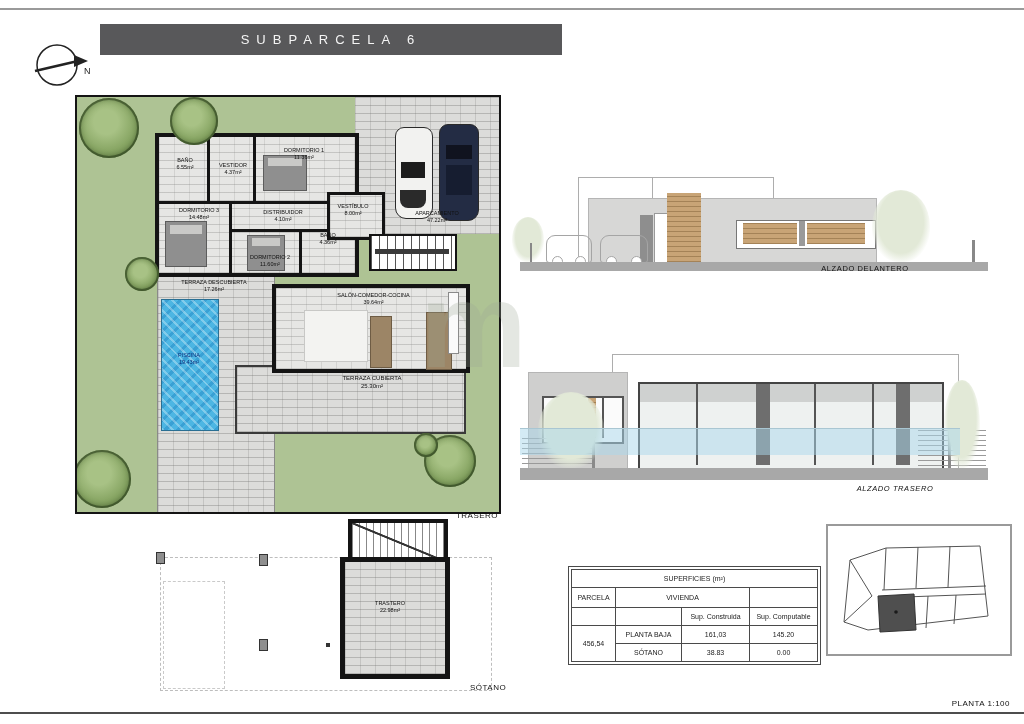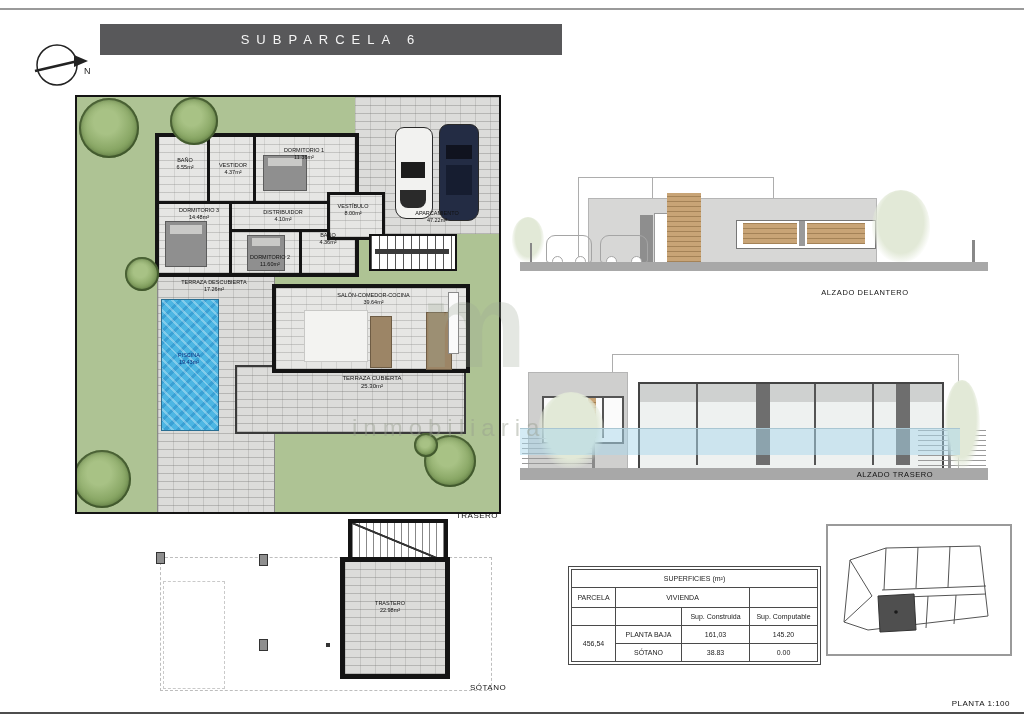--- a/index.html
+++ b/index.html
@@ -214,21 +214,21 @@
       <div class="wh" style="left:5px;"></div>
       <div class="wh" style="right:5px;"></div>
     </div>
     <div class="sketchcar" style="left:80px;top:70px;width:46px;height:26px;">
       <div class="wh" style="left:5px;"></div>
       <div class="wh" style="right:5px;"></div>
     </div>
     <div class="abs" style="left:10px;top:78px;width:2px;height:19px;background:#888;"></div>
     <div class="abs" style="left:452px;top:75px;width:3px;height:22px;background:#888;"></div>
     <div class="gndbar" style="left:0;top:97px;width:468px;height:9px;"></div>
-    <div class="elabel" style="left:255px;top:99px;width:180px;margin-top:24px;">
+    <div class="elabel" style="left:255px;top:99px;width:180px;">
       <span>ALZADO DELANTERO</span>
     </div>
   </div>
 
   <div class="abs" style="left:520px;top:350px;width:468px;height:132px;">
     <div class="evol" style="left:92px;top:4px;width:345px;height:114px;"></div>
     <div class="egray" style="left:8px;top:22px;width:98px;height:96px;background:#cfcfce;"></div>
     <div class="abs" style="left:22px;top:46px;width:78px;height:44px;background:#fbfbfb;border:2px solid #555;">
       <div class="abs" style="left:32px;top:0;width:2px;height:40px;background:#555;"></div>
       <div class="abs wood" style="left:44px;top:0;width:8px;height:40px;"></div>
@@ -243,21 +243,21 @@
       <div class="abs" style="left:256px;top:0;width:14px;height:81px;background:#6e6e6e;"></div>
     </div>
     <div class="abs" style="left:0;top:78px;width:440px;height:26px;background:rgba(170,215,235,.5);border-top:1px solid #a9c6d2;z-index:4;"></div>
     <div class="fence" style="left:2px;top:88px;width:72px;height:30px;"></div>
     <div class="fence" style="left:398px;top:80px;width:68px;height:38px;"></div>
     <div class="abs" style="left:72px;top:85px;width:3px;height:33px;background:#8a8a8a;"></div>
     <div class="abs" style="left:428px;top:78px;width:3px;height:40px;background:#8a8a8a;"></div>
     <div class="etree" style="left:18px;top:42px;width:66px;height:76px;"></div>
     <div class="etree" style="left:424px;top:30px;width:36px;height:88px;"></div>
     <div class="gndbar" style="left:0;top:118px;width:468px;height:12px;z-index:5;"></div>
-    <div class="elabel" style="left:290px;top:120px;width:170px;color:#111;">
+    <div class="elabel" style="left:290px;top:134px;width:170px;color:#111;font-style:italic;">
       <span>ALZADO TRASERO</span>
     </div>
   </div>
 
   <div class="abs" style="left:140px;top:515px;width:370px;height:190px;">
     <div class="dashed" style="left:20px;top:42px;width:330px;height:132px;"></div>
     <div class="dashed" style="left:23px;top:66px;width:60px;height:106px;border-color:#cacaca;"></div>
     <div class="colm" style="left:16px;top:37px;"></div>
     <div class="colm" style="left:119px;top:39px;"></div>
     <div class="colm" style="left:119px;top:124px;"></div>
@@ -333,17 +333,14 @@
     </svg>
   </div>
 
   <div class="small-label" style="left:925px;top:699px;width:85px;text-align:right;">
     <span>PLANTA 1:100</span>
   </div>
 
   <div class="wm" style="left:420px;top:265px;font-size:120px;font-weight:bold;color:rgba(158,168,152,.28);line-height:1;">
     <span>m</span>
   </div>
-  <div class="wm" style="left:352px;top:414px;font-size:24px;letter-spacing:6px;">
-    <span>inmobiliaria</span>
-  </div>
 
 </div>
 
 </body></html>

